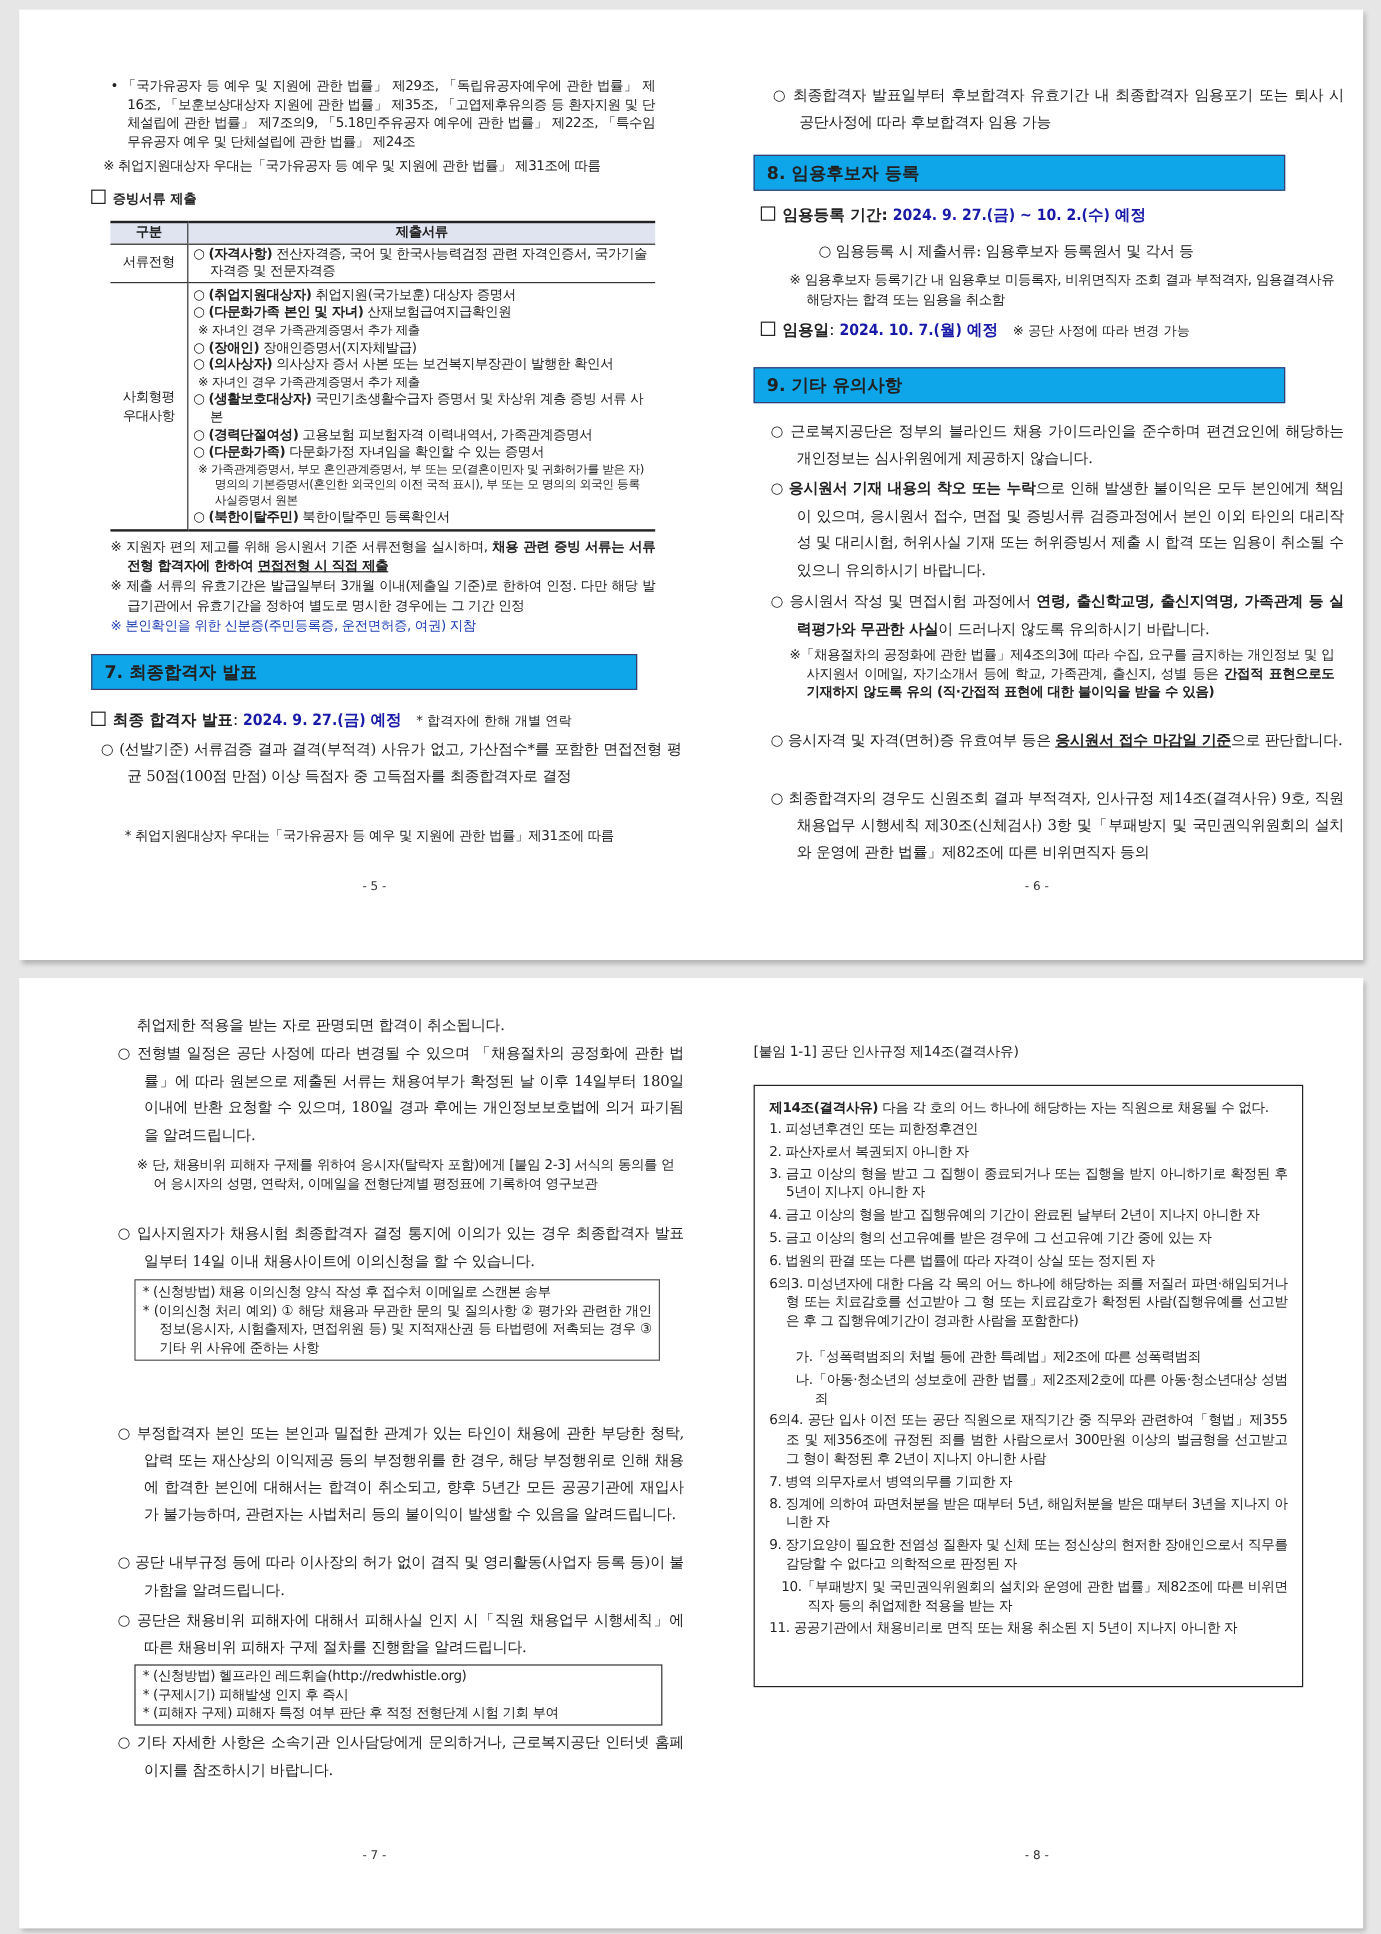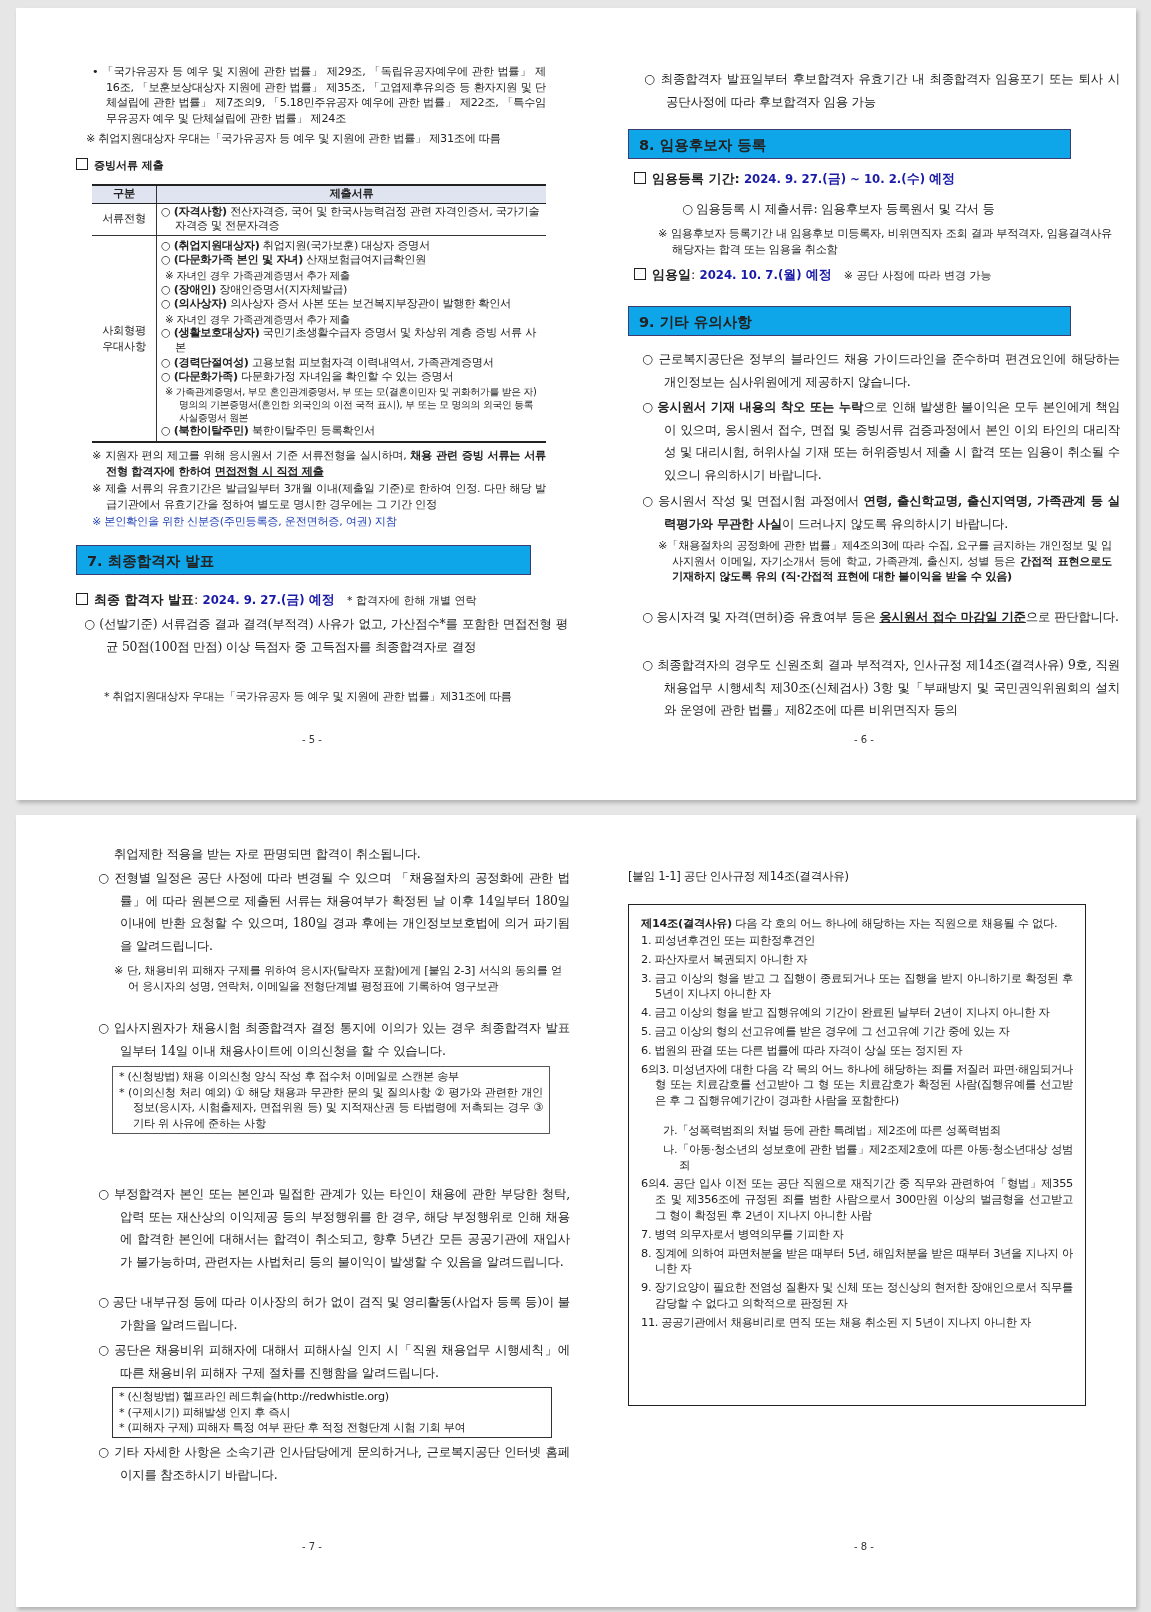--- a/index.html
+++ b/index.html
@@ -166,18 +166,19 @@
         <div class="ind2" style="margin-top:3px;">4. 금고 이상의 형을 받고 집행유예의 기간이 완료된 날부터 2년이 지나지 아니한 자</div>
         <div class="ind2" style="margin-top:3px;">5. 금고 이상의 형의 선고유예를 받은 경우에 그 선고유예 기간 중에 있는 자</div>
         <div class="ind2" style="margin-top:3px;">6. 법원의 판결 또는 다른 법률에 따라 자격이 상실 또는 정지된 자</div>
         <div class="ind2" style="margin-top:3px;">6의3. 미성년자에 대한 다음 각 목의 어느 하나에 해당하는 죄를 저질러 파면·해임되거나 형 또는 치료감호를 선고받아 그 형 또는 치료감호가 확정된 사람(집행유예를 선고받은 후 그 집행유예기간이 경과한 사람을 포함한다)</div>
         <div style="padding-left:38px;text-indent:-16px;margin-top:14px;">가.「성폭력범죄의 처벌 등에 관한 특례법」제2조에 따른 성폭력범죄</div>
         <div style="padding-left:38px;text-indent:-16px;margin-top:3px;">나.「아동·청소년의 성보호에 관한 법률」제2조제2호에 따른 아동·청소년대상 성범죄</div>
         <div class="ind2" style="margin-top:3px;">6의4. 공단 입사 이전 또는 공단 직원으로 재직기간 중 직무와 관련하여「형법」제355조 및 제356조에 규정된 죄를 범한 사람으로서 300만원 이상의 벌금형을 선고받고 그 형이 확정된 후 2년이 지나지 아니한 사람</div>
         <div class="ind2" style="margin-top:3px;">7. 병역 의무자로서 병역의무를 기피한 자</div>
         <div class="ind2" style="margin-top:3px;">8. 징계에 의하여 파면처분을 받은 때부터 5년, 해임처분을 받은 때부터 3년을 지나지 아니한 자</div>
         <div class="ind2" style="margin-top:3px;">9. 장기요양이 필요한 전염성 질환자 및 신체 또는 정신상의 현저한 장애인으로서 직무를 감당할 수 없다고 의학적으로 판정된 자</div>
+        <div style="padding-left:32px;text-indent:-22px;margin-top:3px;">10.「부패방지 및 국민권익위원회의 설치와 운영에 관한 법률」제82조에 따른 비위면직자 등의 취업제한 적용을 받는 자</div>
         <div class="ind2" style="margin-top:3px;">11. 공공기관에서 채용비리로 면직 또는 채용 취소된 지 5년이 지나지 아니한 자</div>
       </div>
     </div>
   </div>
   <div class="pg r">- 8 -</div>
 </div>
 
 </body></html>

